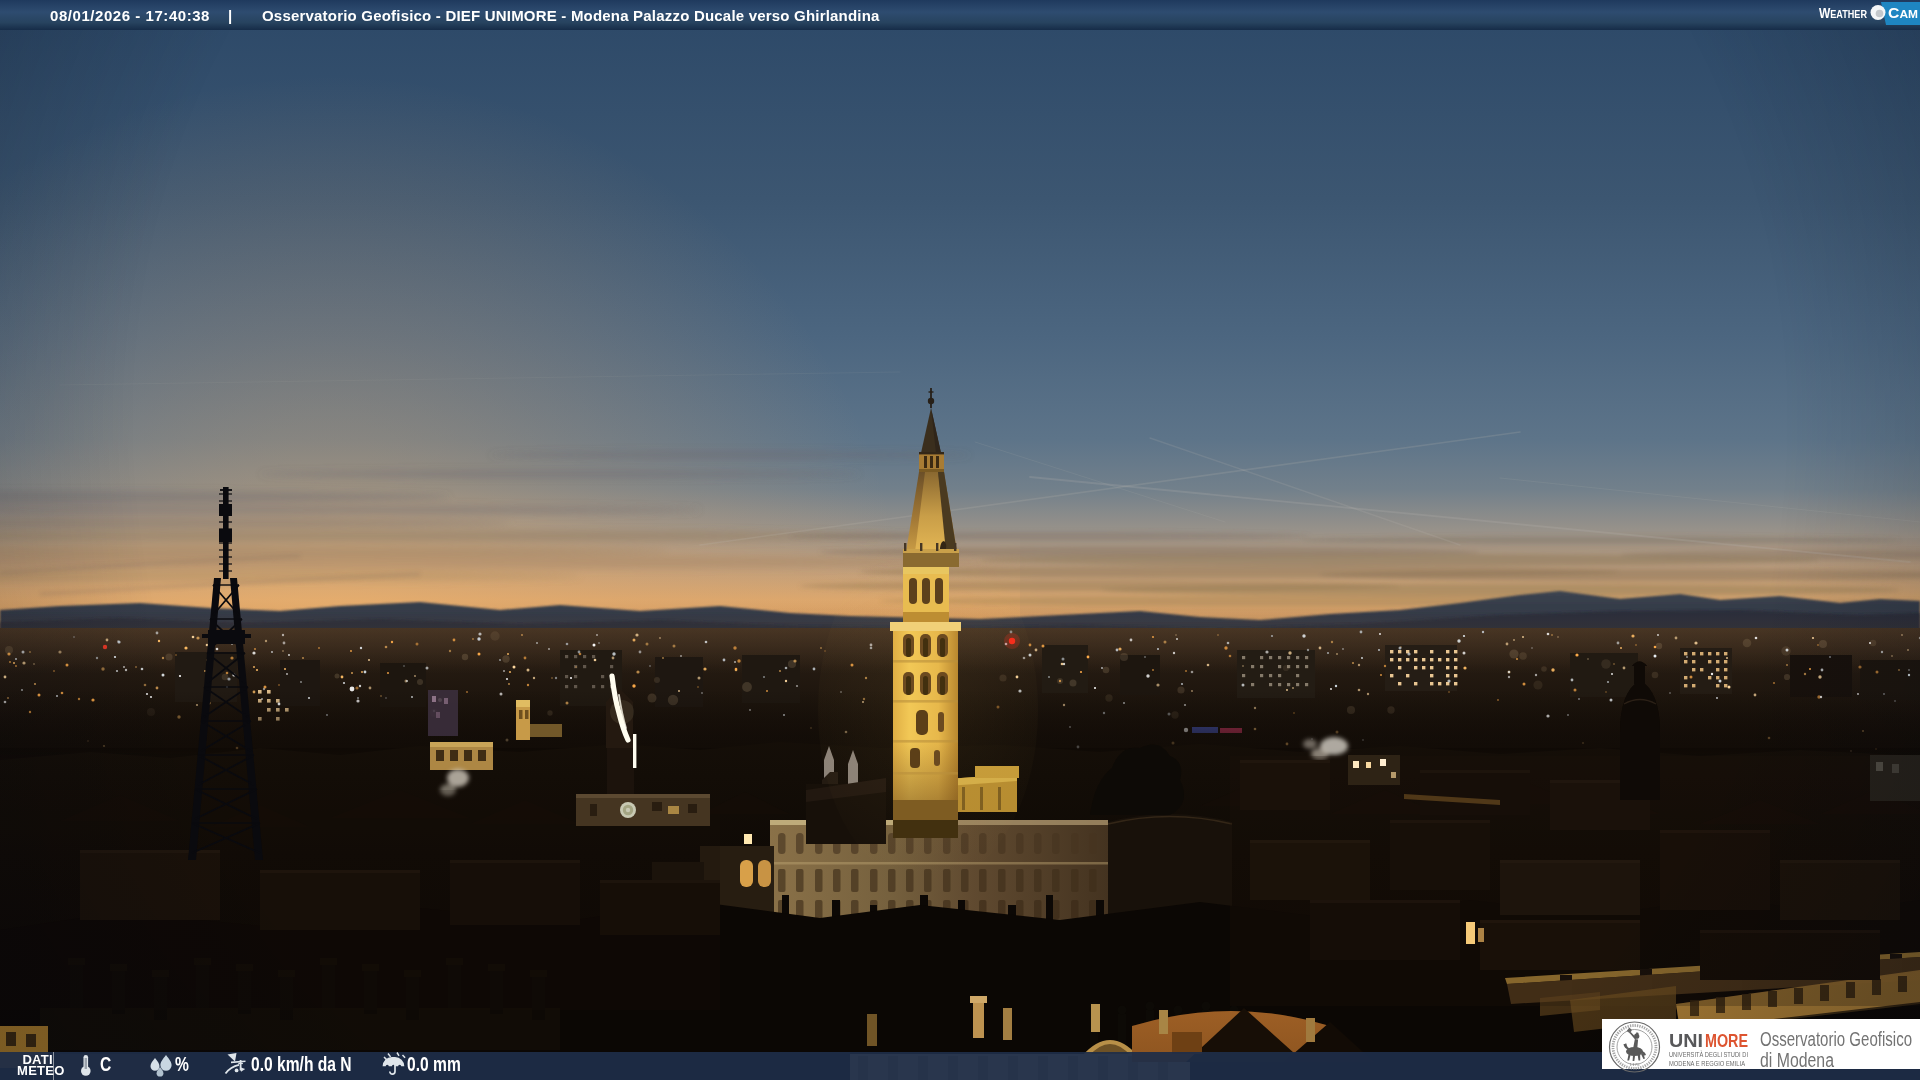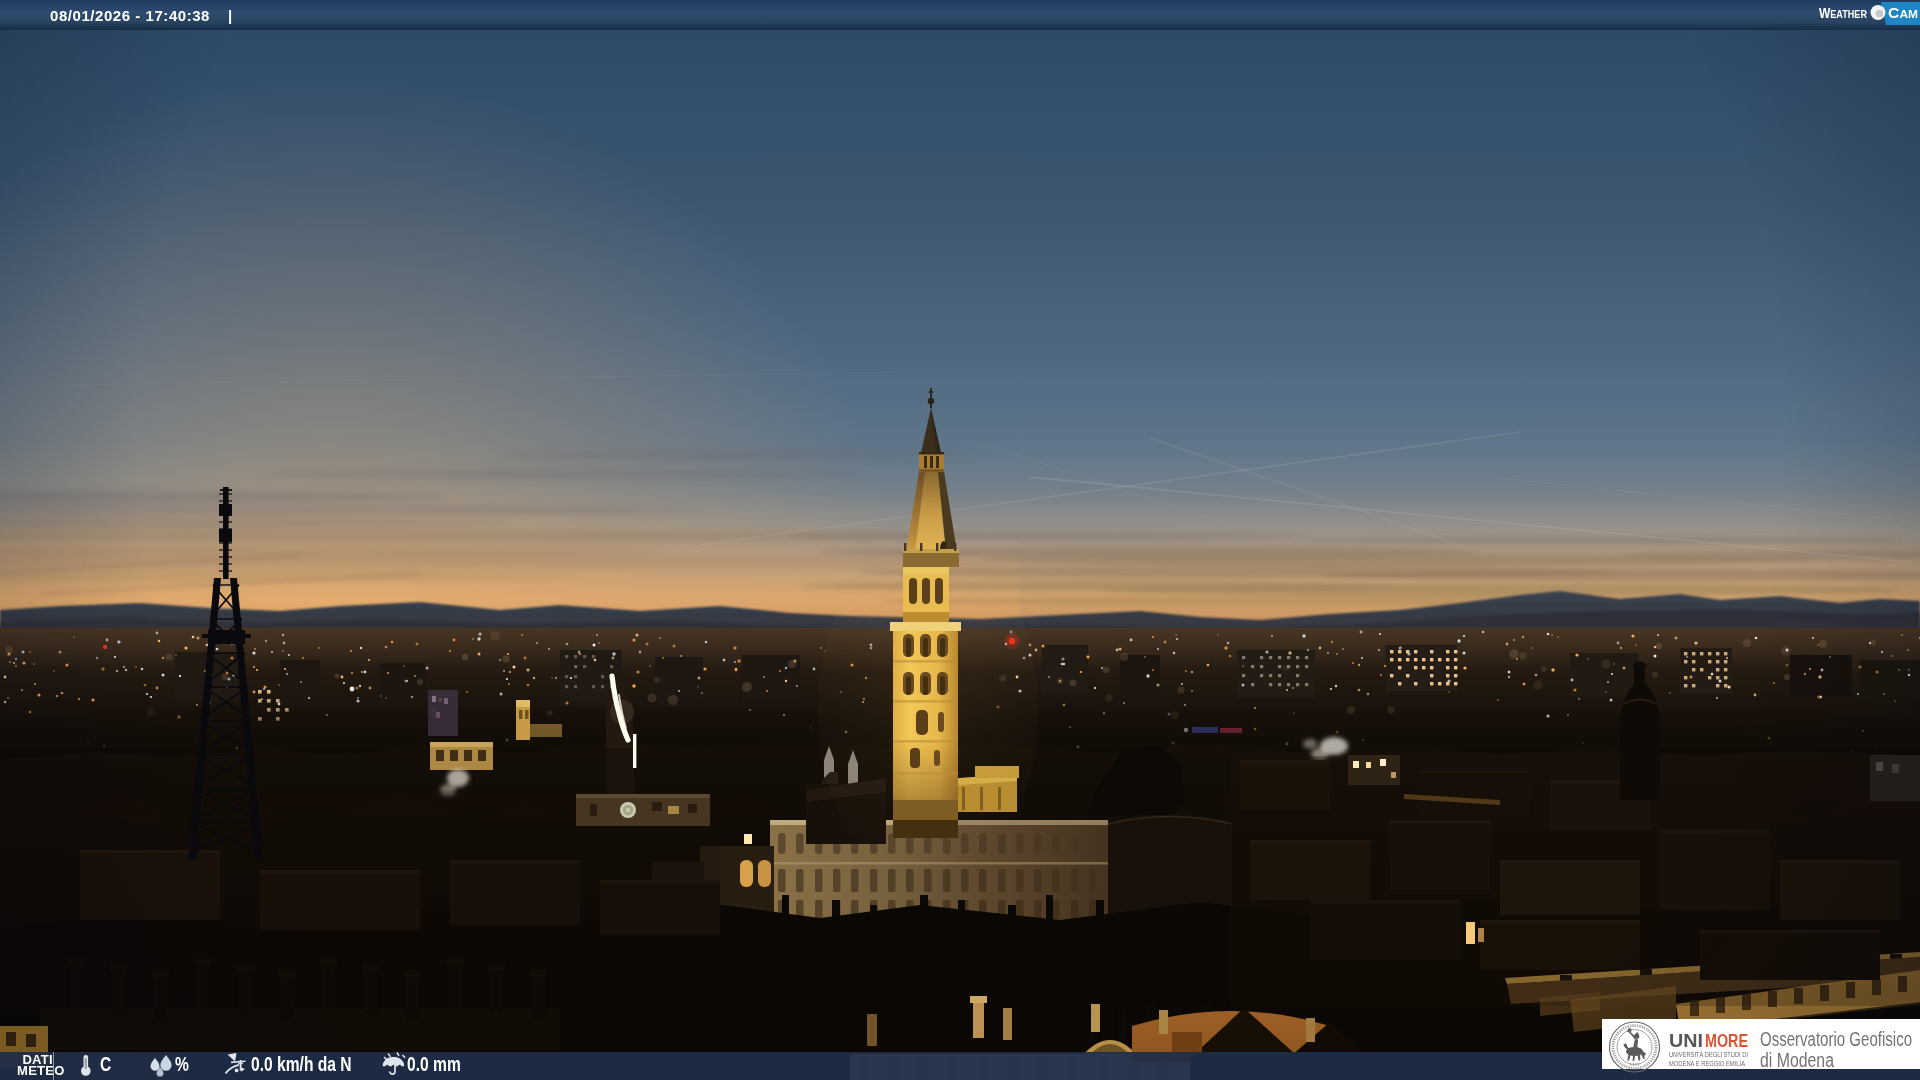--- a/index.html
+++ b/index.html
@@ -1151,20 +1151,21 @@
       <rect x="938" y="712" width="6" height="20" rx="3" fill="#6b4a20"></rect>
       <rect x="910" y="748" width="10" height="20" rx="4" fill="#5c3f18"></rect>
       <rect x="934" y="750" width="6" height="16" rx="3" fill="#6b4a20"></rect>
       <rect x="893" y="800" width="65" height="32" fill="#7e5c22"></rect>
       <rect x="893" y="820" width="65" height="18" fill="#42300f"></rect>
       <rect x="0" y="0" width="1920" height="1080" fill="url(#vign)"></rect>
     </svg>
 <div id="topbar">
  <span class="t" style="left:50px;letter-spacing:0.55px">08/01/2026 - 17:40:38</span>
  <span class="t" style="left:228px">|</span>
+ <span class="t" style="left:262px">Osservatorio Geofisico - DIEF UNIMORE - Modena Palazzo Ducale verso Ghirlandina</span>
  <svg width="1920" height="30" style="position:absolute;left:0;top:0">
    <polygon points="1881,2 1920,2 1920,25 1886,25" fill="#1e86c2"></polygon>
    <circle cx="1878" cy="12.5" r="7.5" fill="#f4f6f8"></circle>
    <circle cx="1879.5" cy="13.5" r="3.8" fill="#c4c8cc"></circle>
    <text x="1819" y="18" fill="#fff" font-weight="bold" font-size="14.5" font-family="Liberation Sans" textLength="48" lengthAdjust="spacingAndGlyphs">W<tspan font-size="11">EATHER</tspan></text>
    <text x="1888" y="18" fill="#fff" font-weight="bold" font-size="14.5" font-family="Liberation Sans" textLength="30" lengthAdjust="spacingAndGlyphs">C<tspan font-size="11">AM</tspan></text>
  </svg>
 </div>
 <div id="botbar">
  <div style="position:absolute;left:17px;top:3px;width:36px;text-align:right;color:#fff;font-weight:bold;font-size:13px;line-height:10.5px;letter-spacing:0.3px">DATI<br>METEO</div>

